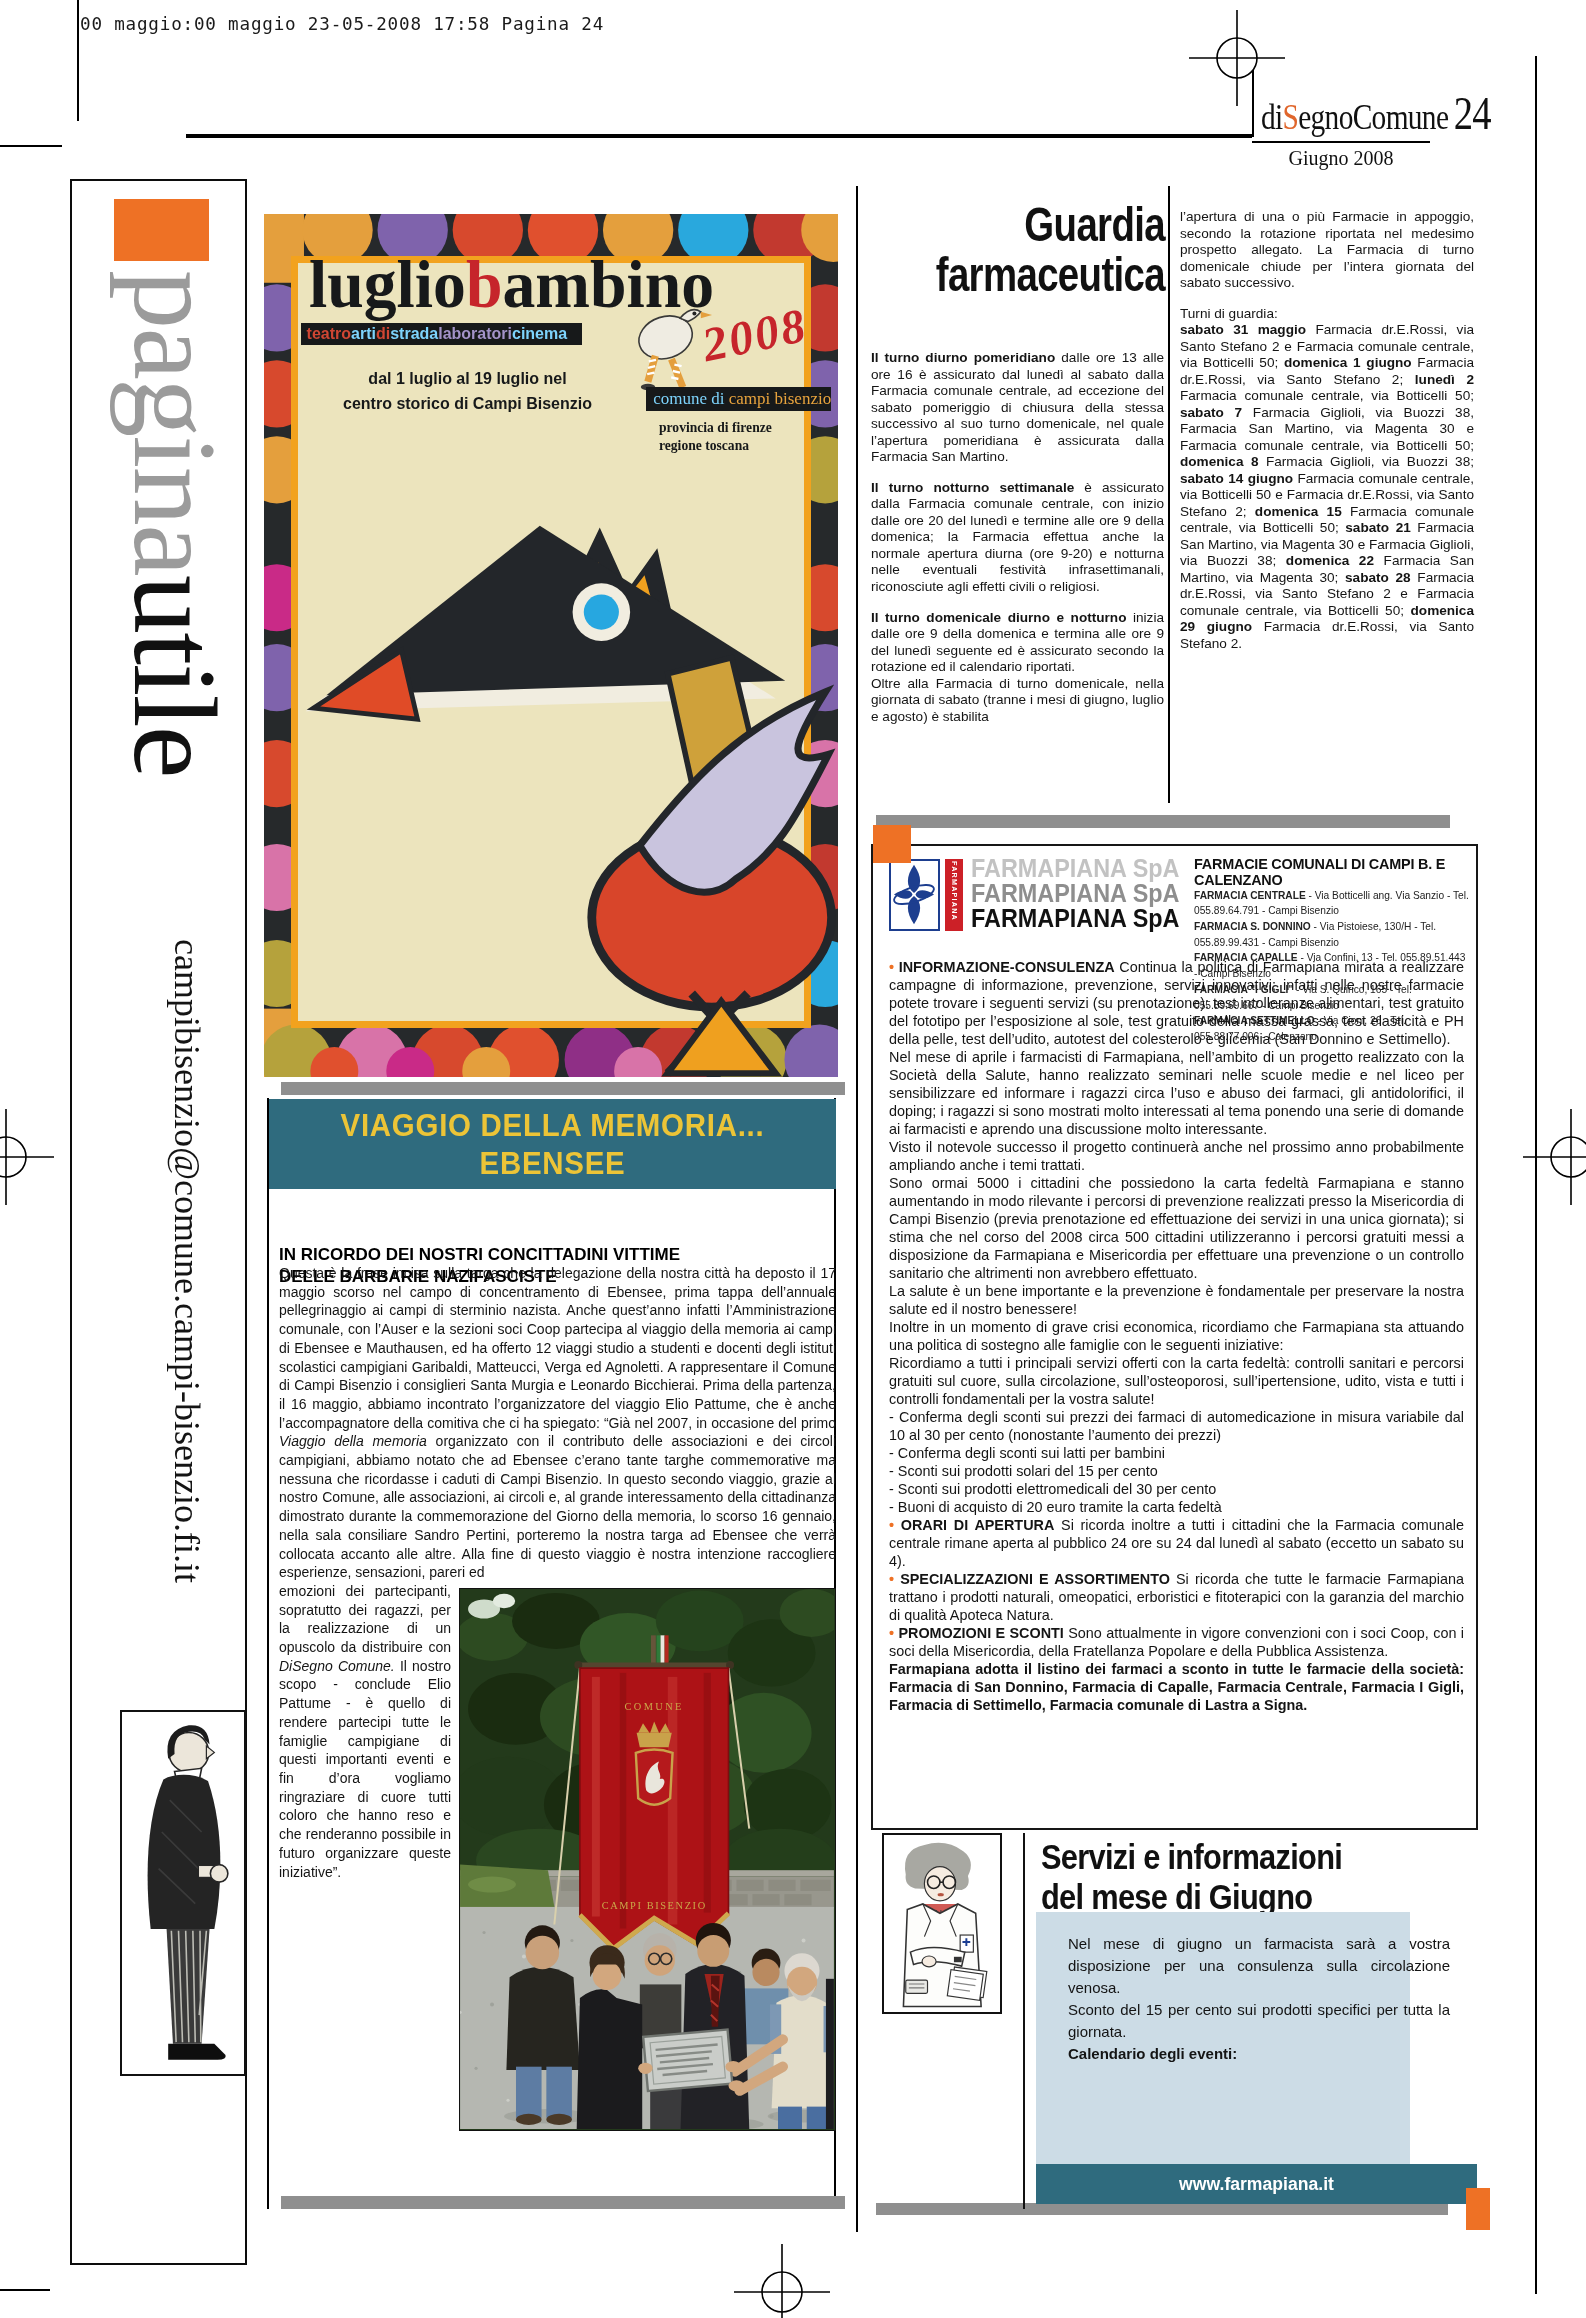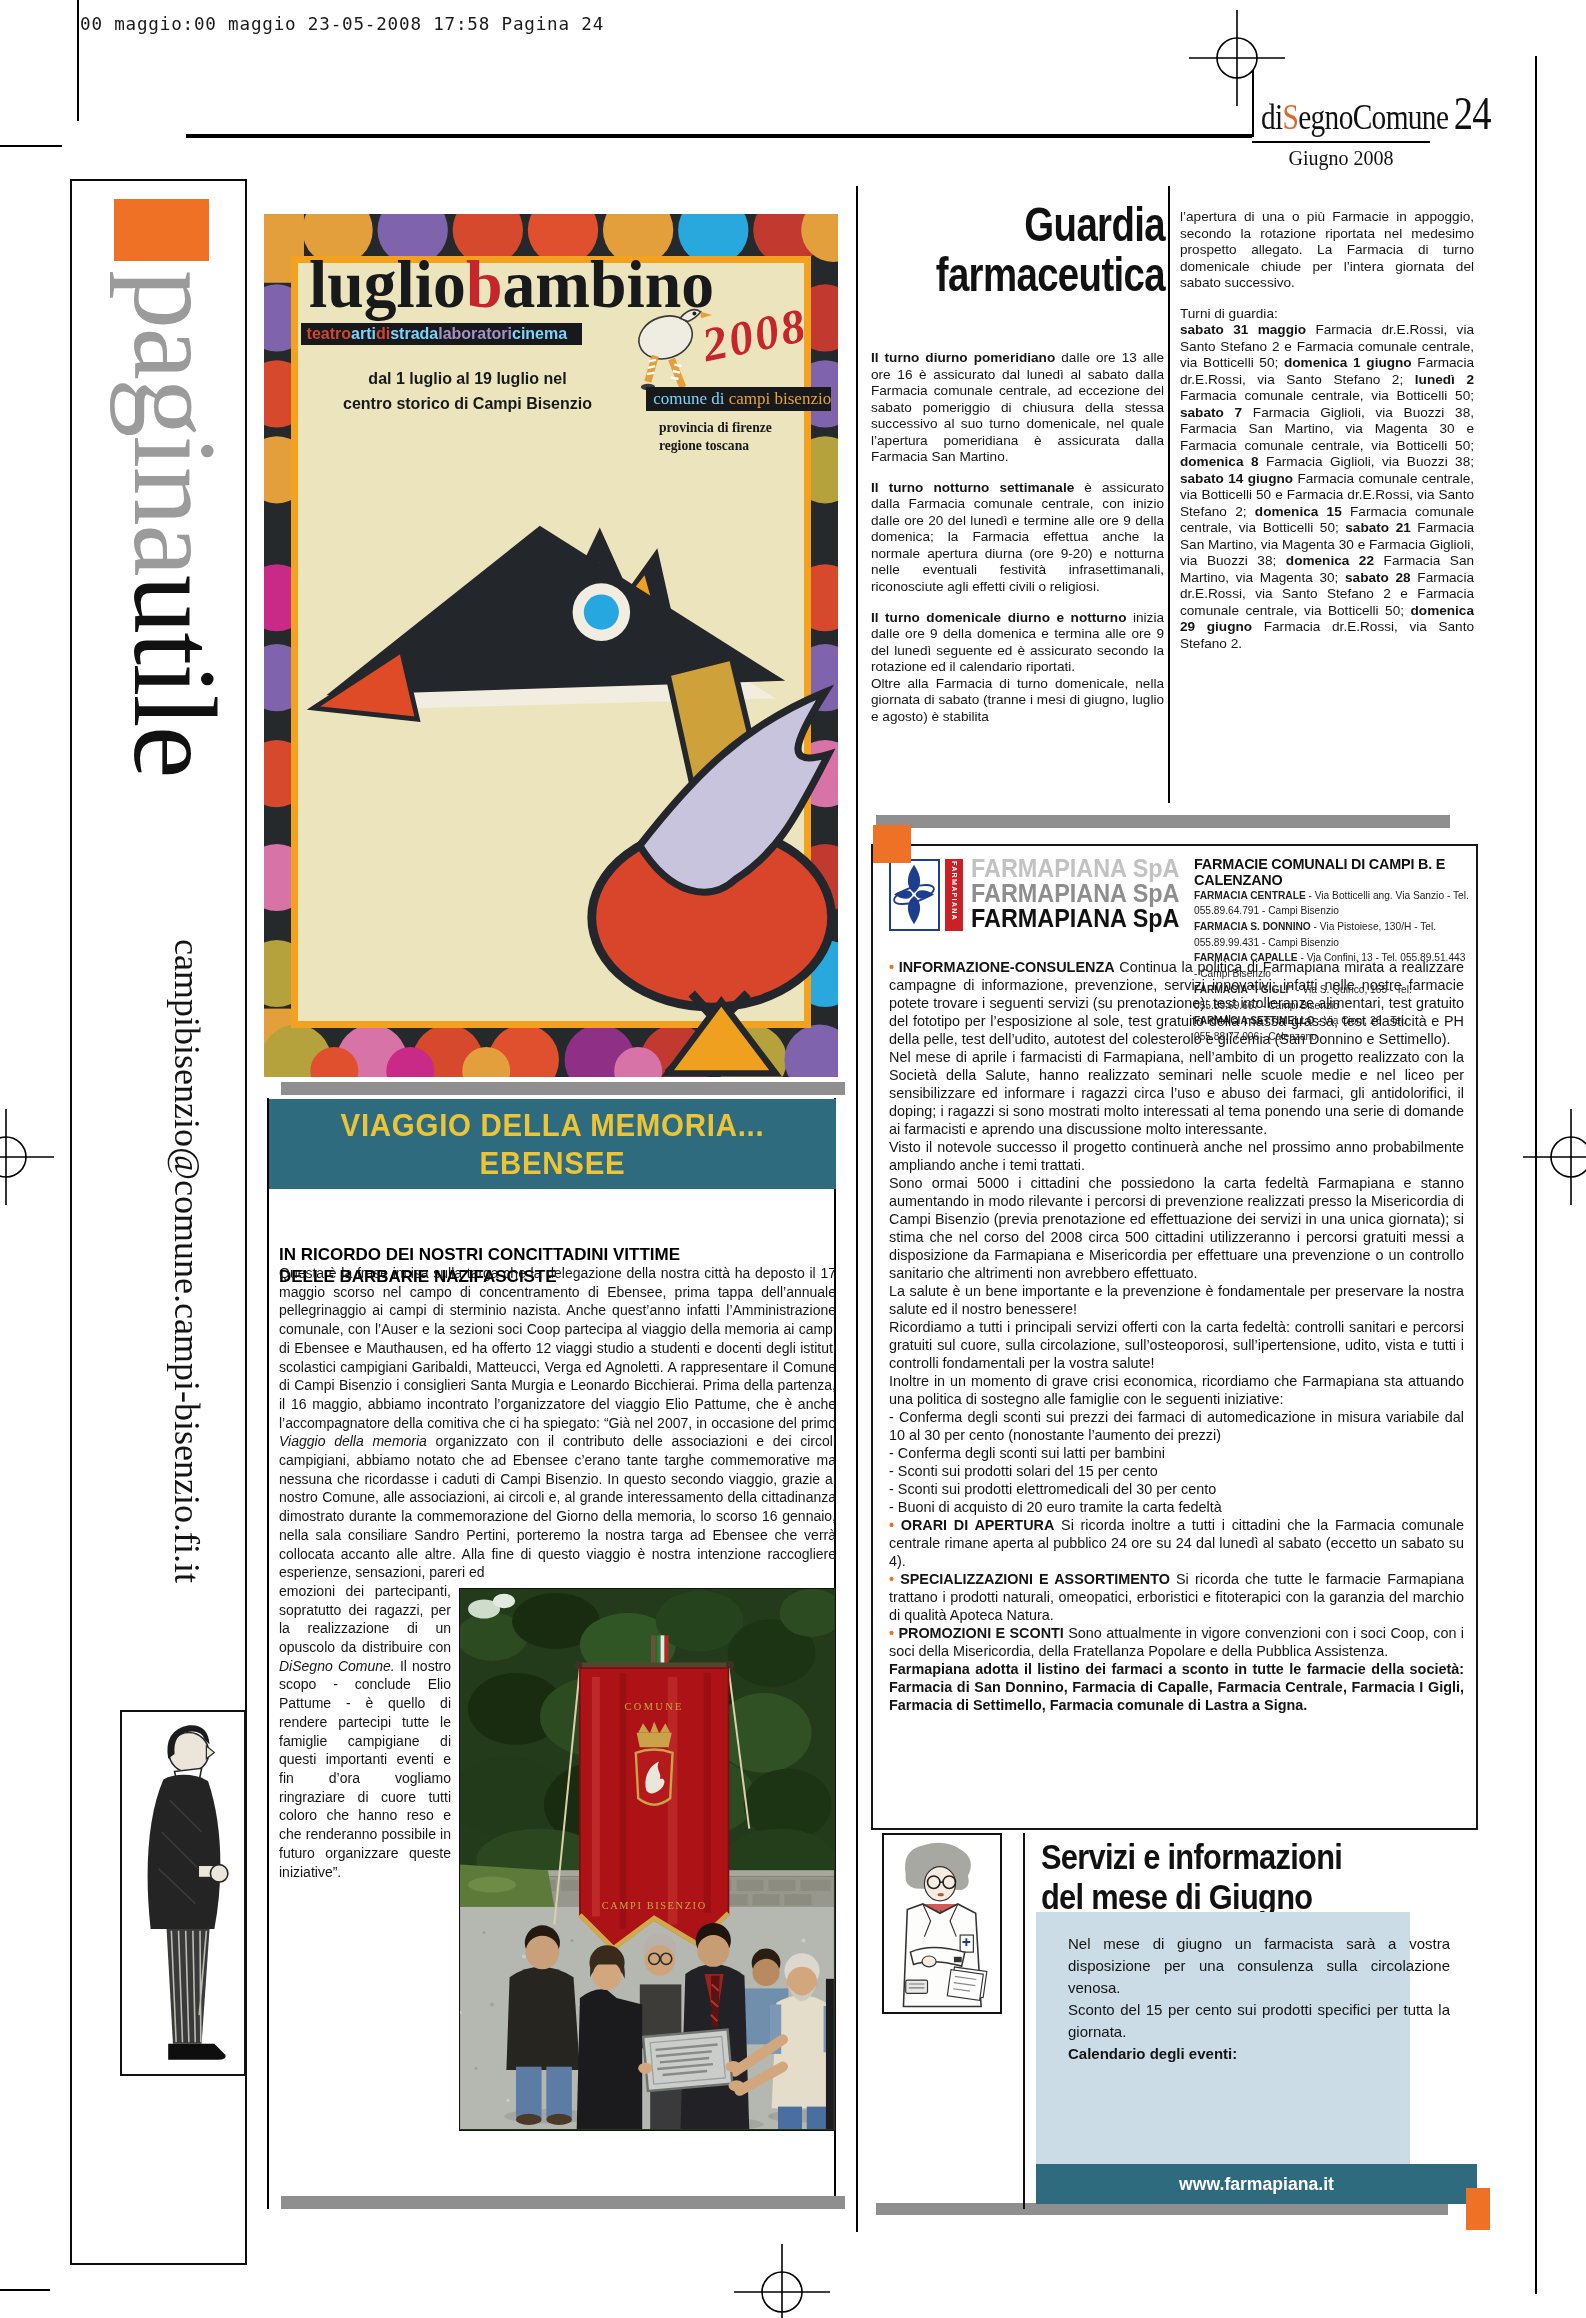--- a/index.html
+++ b/index.html
@@ -492,22 +492,22 @@
       <div class="farm-dir-line"><span class="seg-b">FARMACIA CAPALLE</span><span> - Via Confini, 13 - Tel. 055.89.51.443 - Campi Bisenzio</span></div>
       <div class="farm-dir-line"><span class="seg-b">FARMACIA "I GIGLI"</span><span> - Via S. Quirico, 165 - Tel. 055.89.69.667 - Campi Bisenzio</span></div>
       <div class="farm-dir-line"><span class="seg-b">FARMACIA SETTIMELLO</span><span> - Via Cioni, 26 - Tel. 055.88.77.006 - Calenzano</span></div>
     </div>
     <div class="farm-paras">
       <p class="bullet"><span class="seg-b">INFORMAZIONE-CONSULENZA</span><span> Continua la politica di Farmapiana mirata a realizzare campagne di informazione, prevenzione, servizi innovativi; infatti nelle nostre farmacie potete trovare i seguenti servizi (su prenotazione): test intolleranze alimentari, test gratuito del fototipo per l’esposizione al sole, test gratuito della massa grassa, test elasticità e PH della pelle, test dell’udito, autotest del colesterolo e glicemia (San Donnino e Settimello).</span></p>
       <p><span>Nel mese di aprile i farmacisti di Farmapiana, nell’ambito di un progetto realizzato con la Società della Salute, hanno realizzato seminari nelle scuole medie e nel liceo per sensibilizzare ed informare i ragazzi circa l’uso e abuso dei farmaci, gli antidolorifici, il doping; i ragazzi si sono mostrati molto interessati al tema ponendo una serie di domande ai farmacisti e aprendo una discussione molto interessante.</span></p>
       <p><span>Visto il notevole successo il progetto continuerà anche nel prossimo anno probabilmente ampliando anche i temi trattati.</span></p>
       <p><span>Sono ormai 5000 i cittadini che possiedono la carta fedeltà Farmapiana e stanno aumentando in modo rilevante i percorsi di prevenzione realizzati presso la Misericordia di Campi Bisenzio (previa prenotazione ed effettuazione dei servizi in una unica giornata); si stima che nel corso del 2008 circa 500 cittadini utilizzeranno i percorsi gratuiti messi a disposizione da Farmapiana e Misericordia per effettuare una prevenzione o un controllo sanitario che altrimenti non avrebbero effettuato.</span></p>
       <p><span>La salute è un bene importante e la prevenzione è fondamentale per preservare la nostra salute ed il nostro benessere!</span></p>
+      <p><span>Inoltre in un momento di grave crisi economica, ricordiamo che Farmapiana sta attuando una politica di sostegno alle famiglie con le seguenti iniziative:</span></p>
       <p><span>Ricordiamo a tutti i principali servizi offerti con la carta fedeltà: controlli sanitari e percorsi gratuiti sul cuore, sulla circolazione, sull’osteoporosi, sull’ipertensione, udito, vista e tutti i controlli fondamentali per la vostra salute!</span></p>
-      <p><span>Inoltre in un momento di grave crisi economica, ricordiamo che Farmapiana sta attuando una politica di sostegno alle famiglie con le seguenti iniziative:</span></p>
       <p><span>- Conferma degli sconti sui prezzi dei farmaci di automedicazione in misura variabile dal 10 al 30 per cento (nonostante l’aumento dei prezzi)</span></p>
       <p><span>- Conferma degli sconti sui latti per bambini</span></p>
       <p><span>- Sconti sui prodotti solari del 15 per cento</span></p>
       <p><span>- Sconti sui prodotti elettromedicali del 30 per cento</span></p>
       <p><span>- Buoni di acquisto di 20 euro tramite la carta fedeltà</span></p>
       <p class="bullet"><span class="seg-b">ORARI DI APERTURA</span><span> Si ricorda inoltre a tutti i cittadini che la Farmacia comunale centrale rimane aperta al pubblico 24 ore su 24 dal lunedì al sabato (eccetto un sabato su 4).</span></p>
       <p class="bullet"><span class="seg-b">SPECIALIZZAZIONI E ASSORTIMENTO</span><span> Si ricorda che tutte le farmacie Farmapiana trattano i prodotti naturali, omeopatici, erboristici e fitoterapici con la garanzia del marchio di qualità Apoteca Natura.</span></p>
       <p class="bullet"><span class="seg-b">PROMOZIONI E SCONTI</span><span> Sono attualmente in vigore convenzioni con i soci Coop, con i soci della Misericordia, della Fratellanza Popolare e della Pubblica Assistenza.</span></p>
       <p class="bold-all"><span class="seg-b">Farmapiana adotta il listino dei farmaci a sconto in tutte le farmacie della società: Farmacia di San Donnino, Farmacia di Capalle, Farmacia Centrale, Farmacia I Gigli, Farmacia di Settimello, Farmacia comunale di Lastra a Signa.</span></p>
     </div>

